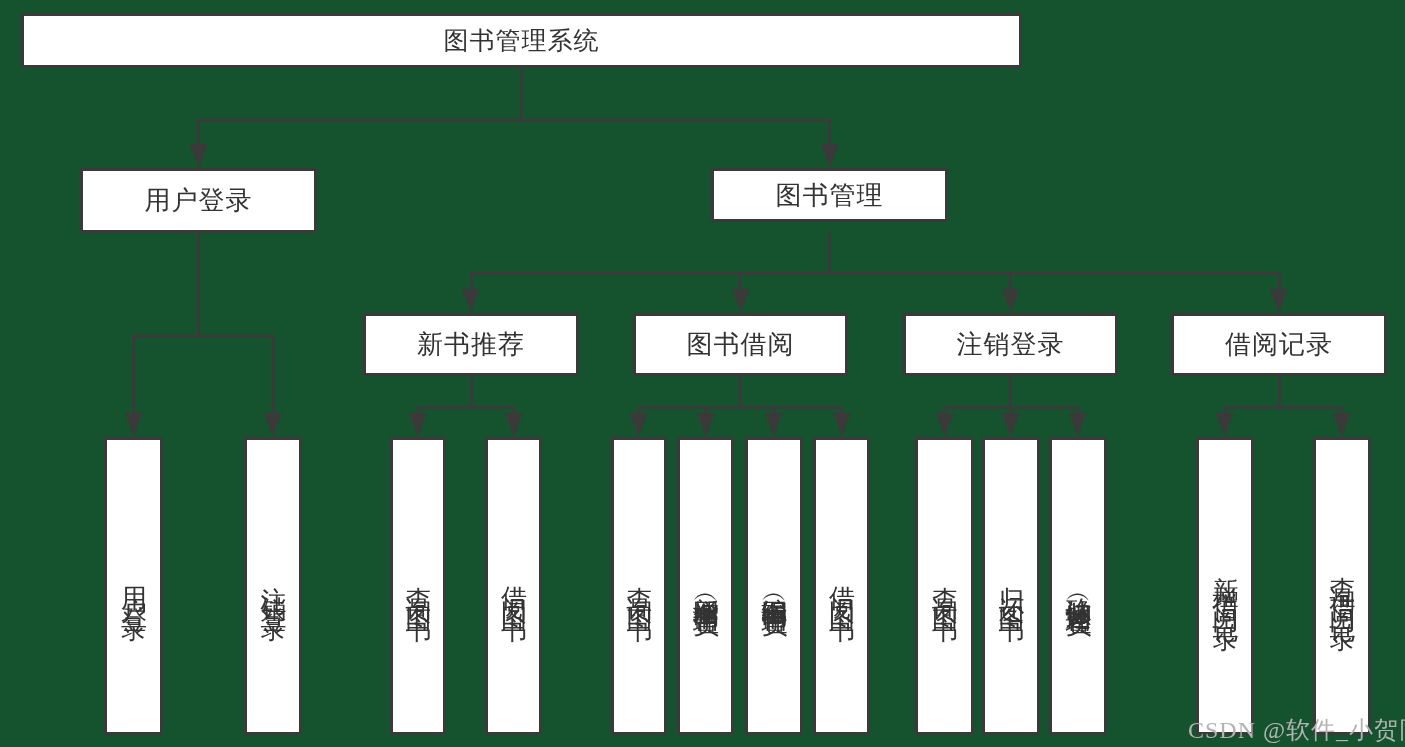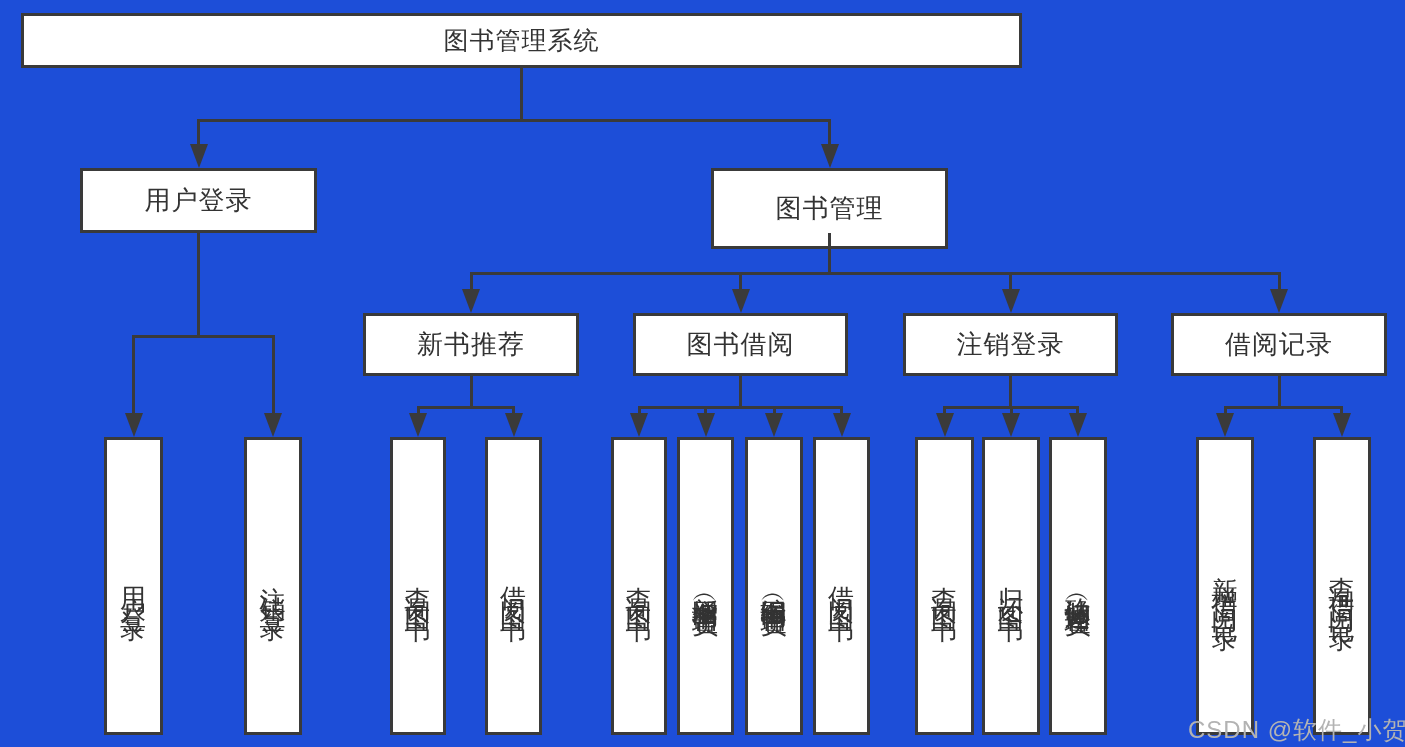--- a/index.html
+++ b/index.html
@@ -1,18 +1,18 @@
 <!DOCTYPE html>
 <html><head>
 <meta charset="utf-8">
 <style>
   html,body{margin:0;padding:0;background:#fff;}
   .canvas{
-    position:relative;width:1405px;height:747px;background:#1d4ed8;
-    font-family:Liberation Sans, sans-serif;overflow:hidden;
+    position:relative;width:1405px;height:747px;background:#14532d;
+    font-family:Liberation Serif, serif;overflow:hidden;
   }
   .box{
     position:absolute;box-sizing:border-box;border:3px solid #3a3a3a;background:#ffffff;
     display:flex;align-items:center;justify-content:center;color:#333333;
   }
   .hbox{font-size:26px;letter-spacing:1px;}
   .root{font-size:25px;}
   .vbox span{
     writing-mode:vertical-rl;text-orientation:mixed;
     font-size:26px;letter-spacing:10px;line-height:1;color:#333333;
@@ -35,21 +35,21 @@
 
 <div class="canvas">
 
   <div class="box hbox root" style="left:21px;top:13px;width:1001px;height:55px;">
     <span>图书管理系统</span>
   </div>
 
   <div class="box hbox" style="left:80px;top:168px;width:237px;height:65px;">
     <span>用户登录</span>
   </div>
-  <div class="box hbox" style="left:711px;top:168px;width:237px;height:81px;">
+  <div class="box hbox" style="left:711px;top:168px;width:237px;height:54px;">
     <span>图书管理</span>
   </div>
 
   <div class="box hbox" style="left:363px;top:313px;width:216px;height:63px;">
     <span>新书推荐</span>
   </div>
   <div class="box hbox" style="left:633px;top:313px;width:215px;height:63px;">
     <span>图书借阅</span>
   </div>
   <div class="box hbox" style="left:903px;top:313px;width:215px;height:63px;">

